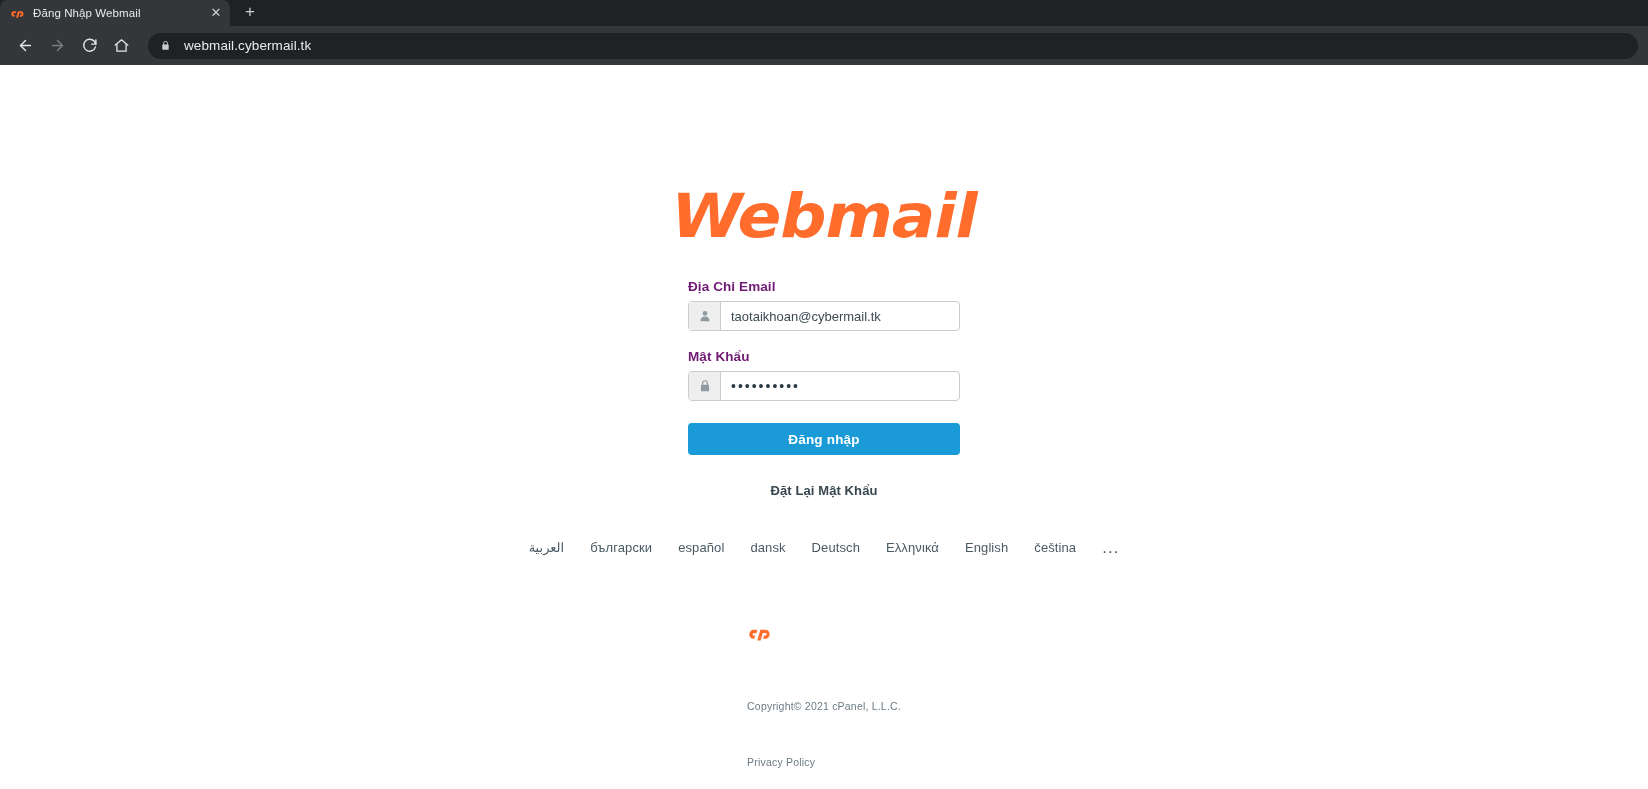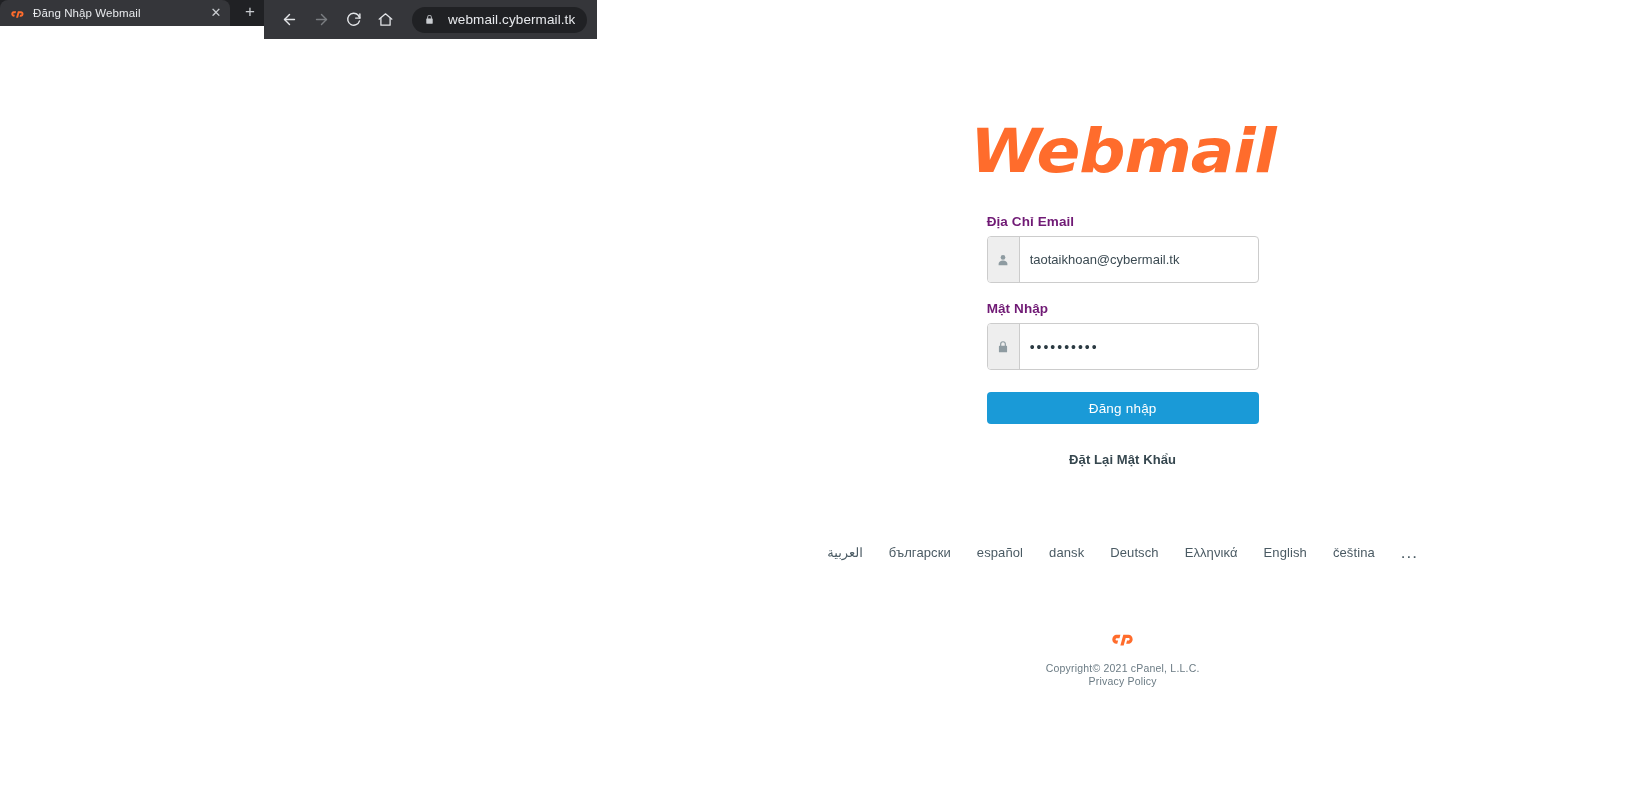--- a/index.html
+++ b/index.html
@@ -5,21 +5,21 @@
   * { box-sizing: border-box; }
   html, body {
     margin: 0; padding: 0;
     width: 1648px; height: 789px;
     overflow: hidden;
     font-family: "Liberation Sans", sans-serif;
     background: #ffffff;
   }
 
   
-  .browser { width: 1648px; height: 789px; display: flex; flex-direction: row; }
+  .browser { width: 1648px; height: 789px; display: flex; flex-direction: column; }
 
   .tabstrip {
     height: 26px;
     background: #202124;
     display: flex;
     align-items: flex-end;
     padding-left: 0;
     position: relative;
   }
   .tab {
@@ -148,21 +148,21 @@
     font-size: 13.5px;
     font-weight: bold;
     color: #701a75;
     margin-bottom: 7px;
     letter-spacing: .1px;
   }
 
   .input-group {
     display: flex;
     align-items: stretch;
-    height: 47px;
+    height: 30px;
     border: 1px solid #ccc;
     border-radius: 4px;
     background: #fff;
     overflow: hidden;
     margin-bottom: 18px;
   }
   .input-addon {
     width: 32px;
     flex: 0 0 32px;
     background: #eeeeee;
@@ -188,21 +188,21 @@
   }
 
   .login-btn {
     height: 32px;
     background: #1a9ad7;
     border: none;
     border-radius: 4px;
     color: #ffffff;
     font-family: "Liberation Sans", sans-serif;
     font-size: 13.5px;
-    font-weight: normal;
+    font-weight: bold;
     letter-spacing: .2px;
     margin-top: 4px;
     cursor: pointer;
   }
 
   .reset-link {
     margin-top: 28px;
     text-align: center;
     font-size: 13px;
     font-weight: bold;
@@ -219,29 +219,29 @@
     justify-content: center;
     gap: 26px;
     flex-wrap: nowrap;
   }
   .lang {
     font-size: 13px;
     color: #4a5a63;
     text-decoration: none;
     white-space: nowrap;
     letter-spacing: .1px;
-    margin-top: 36px;
   }
   .lang.more { font-size: 17px; line-height: 10px; color: #4a5a63; letter-spacing: 1px; }
 
   .footer {
     margin-top: 72px;
     display: flex;
     flex-direction: column;
-    align-items: center;
+    align-items: flex-start;
+    gap: 43px;
   }
   .cpanel-logo {
     font-family: "DejaVu Sans", sans-serif;
     font-style: italic;
     font-weight: bold;
     font-size: 20px;
     color: #ff6c2c;
     line-height: 1;
     letter-spacing: -1px;
     margin-bottom: 9px;
@@ -329,21 +329,21 @@
         <div class="input-group">
           <span class="input-addon">
             <svg width="14" height="14" viewBox="0 0 24 24" fill="#8e9ba1">
               <circle cx="12" cy="7.5" r="4"></circle>
               <path d="M12 13c-4.2 0-7.5 2.4-7.5 5.4V21h15v-2.6C19.5 15.4 16.2 13 12 13z"></path>
             </svg>
           </span>
           <input class="input-field" type="text" value="taotaikhoan@cybermail.tk" style="">
         </div>
 
-        <div class="field-label">Mật Nhập</div>
+        <div class="field-label">Mật Khẩu</div>
         <div class="input-group">
           <span class="input-addon">
             <svg width="14" height="14" viewBox="0 0 24 24" fill="#8e9ba1">
               <path d="M12 2a5 5 0 0 0-5 5v3H6a1 1 0 0 0-1 1v9a1 1 0 0 0 1 1h12a1 1 0 0 0 1-1v-9a1 1 0 0 0-1-1h-1V7a5 5 0 0 0-5-5zm0 2a3 3 0 0 1 3 3v3H9V7a3 3 0 0 1 3-3z"></path>
             </svg>
           </span>
           <input class="input-field pw" type="text" value="••••••••••" style="">
         </div>
 
         <button class="login-btn">Đăng nhập</button>

